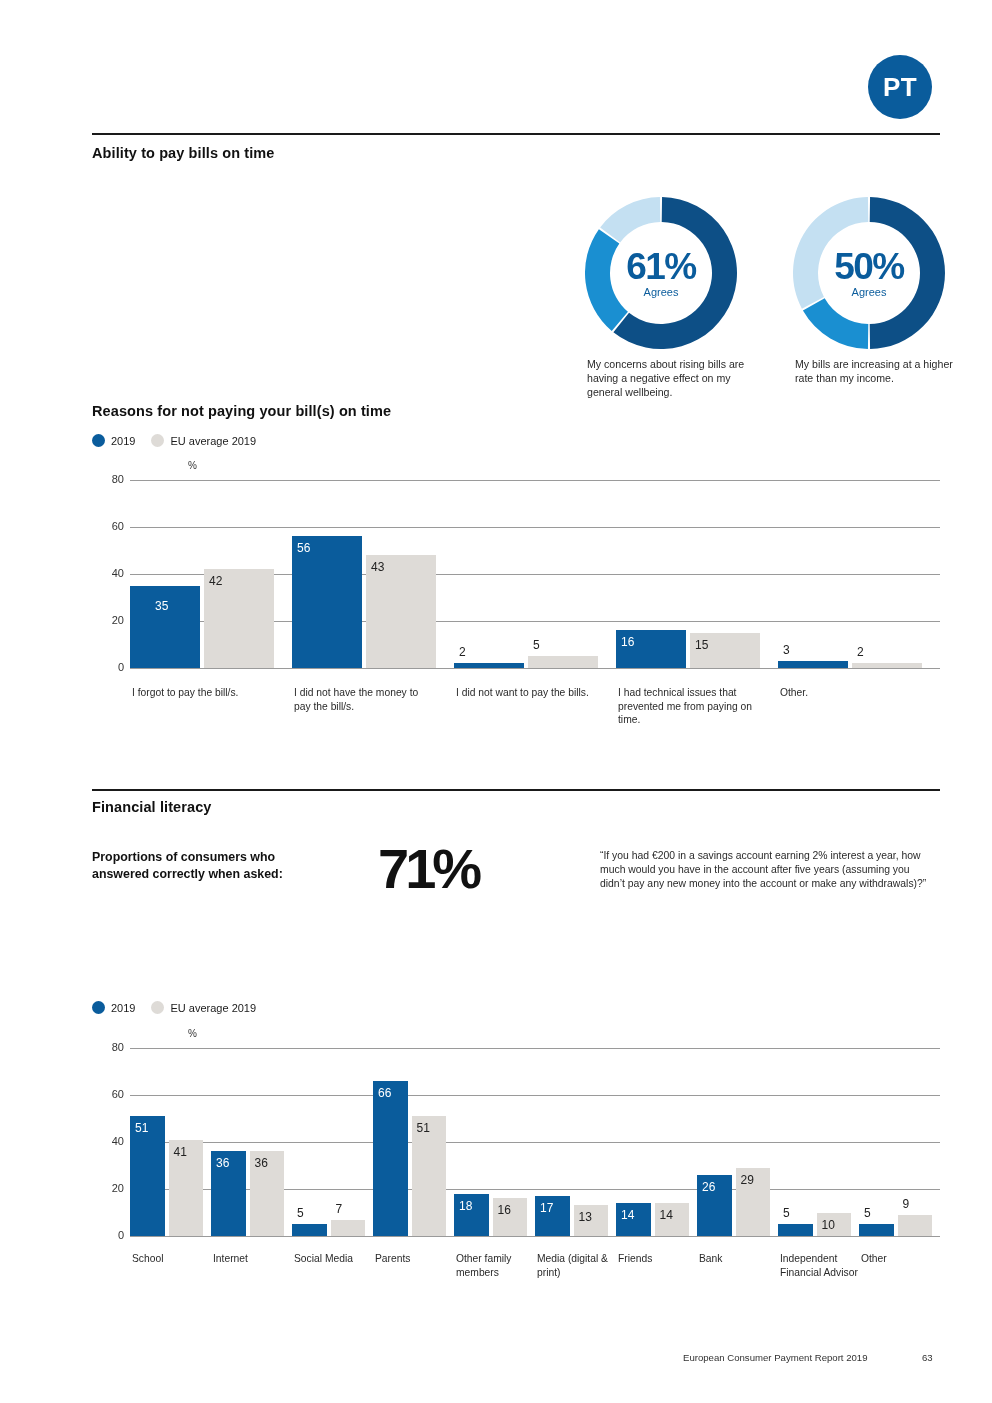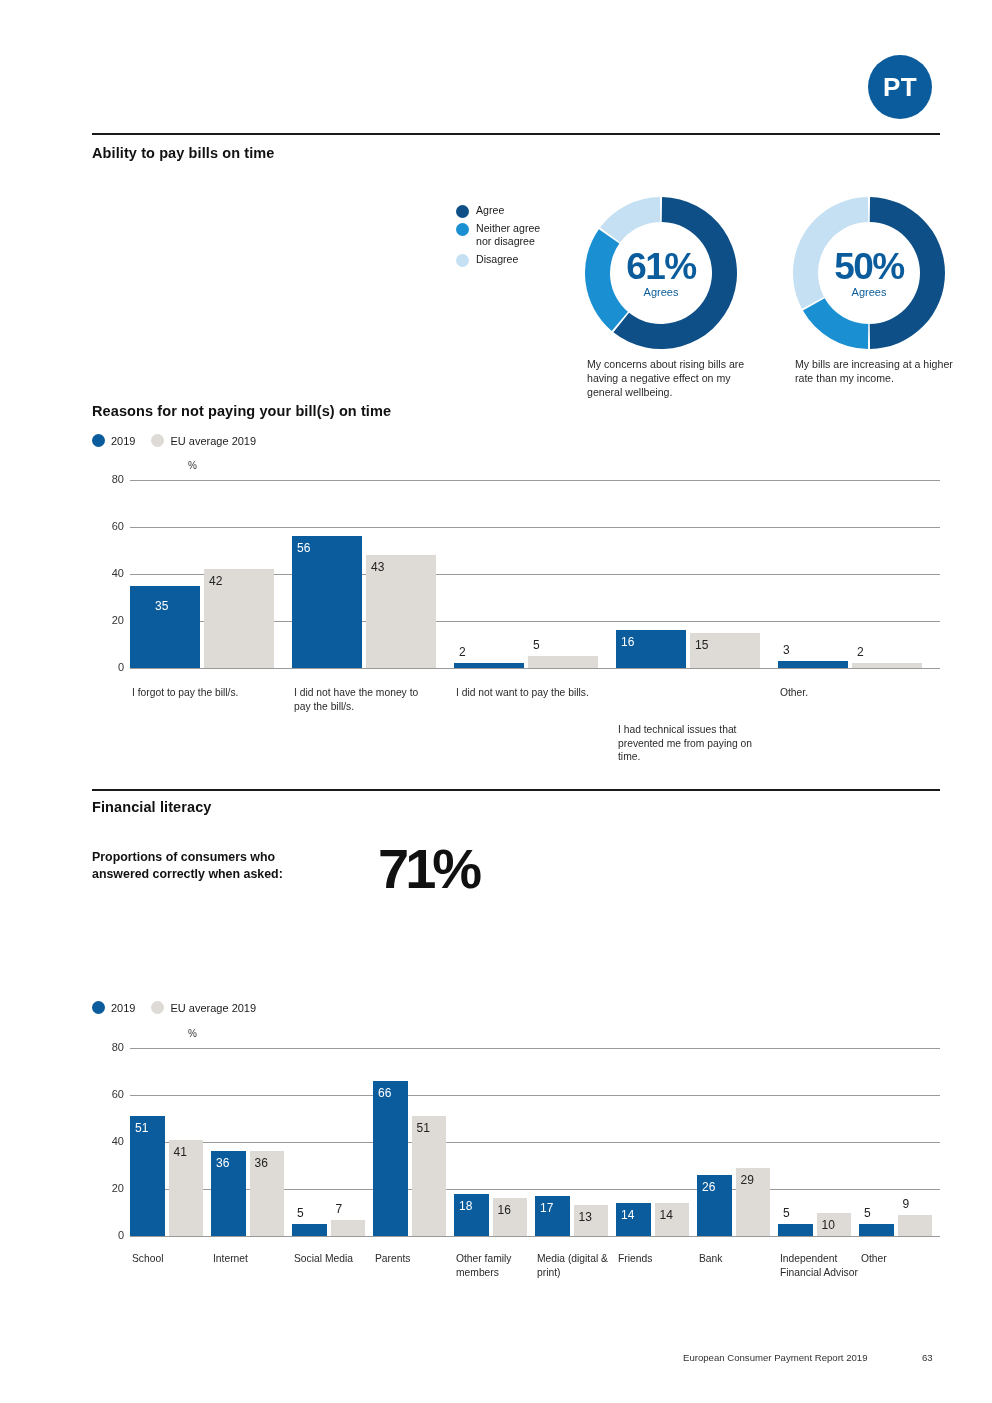--- a/index.html
+++ b/index.html
@@ -130,34 +130,20 @@
 <div class="page">
 
   <div class="country-badge">
     <span>PT</span>
   </div>
 
   <div class="rule" style="top:133px"></div>
   <div class="section-title" style="top:145px">Ability to pay bills on time</div>
 
 
-  <div class="legend-donut">
-    <div class="lrow">
-      <span class="dot" style="background:#0d4f86"></span>
-      <span class="ltxt">Agree</span>
-    </div>
-    <div class="lrow">
-      <span class="dot" style="background:#1a8fd1"></span>
-      <span class="ltxt" style="max-width:74px">Neither agree nor disagree</span>
-    </div>
-    <div class="lrow">
-      <span class="dot" style="background:#c4e0f2"></span>
-      <span class="ltxt">Disagree</span>
-    </div>
-  </div>
 
   <div class="donut-wrap" style="left:585px; top:197px;">
     <div class="donut">
       <svg width="152" height="152" viewBox="0 0 152 152">
         <g id="donut-segs-0">
             <path d="M 77.06112570577504 0.0074081752928805145 A 76 76 0 1 1 28.378110336301027 135.22968533479207 L 44.04320562041253 115.74623621150519 A 51 51 0 1 0 76.71207119729641 25.004971275525484 Z" fill="#0d4f86"></path>
             <path d="M 26.74288751920205 133.876911372792 A 76 76 0 0 1 13.896987726530227 32.19114397109573 L 34.32561018490844 46.60195187534055 A 51 51 0 0 0 42.94588504578032 114.83845368437358 Z" fill="#1a8fd1"></path>
             <path d="M 15.144415807896245 30.474206512815485 A 76 76 0 0 1 74.93887429422495 0.0074081752928805145 L 75.28792880270358 25.004971275525484 A 51 51 0 0 0 35.16270008161459 45.44979647570513 Z" fill="#c4e0f2"></path>
           </g>
       </svg>
@@ -229,29 +215,30 @@
       <div class="bar-lab outside" style="left: 603px; top: 179.75px;">15</div>
       <div class="bar blue" style="left: 686px; width: 70px; height: 7.05px; bottom: 0px; top: 202.95px;"></div>
       <div class="bar-lab outside" style="left: 691px; top: 184.95px;">3</div>
       <div class="bar grey" style="left: 760px; width: 70px; height: 4.7px; bottom: 0px; top: 205.3px;"></div>
       <div class="bar-lab outside" style="left: 765px; top: 187.3px;">2</div>
     </div>
   <div id="chart0-cats">
       <div class="cat-lab" style="left: 132px; top: 686px; width: 140px;">I forgot to pay the bill/s.</div>
       <div class="cat-lab" style="left: 294px; top: 686px; width: 140px;">I did not have the money to pay the bill/s.</div>
       <div class="cat-lab" style="left: 456px; top: 686px; width: 140px;">I did not want to pay the bills.</div>
-      <div class="cat-lab" style="left: 618px; top: 686px; width: 140px; margin-top: 37px;">I had technical issues that prevented me from paying on time.</div>
+      <div class="cat-lab" style="left: 618px; top: 686px; width: 140px;">I had technical issues that prevented me from paying on time.</div>
       <div class="cat-lab" style="left: 780px; top: 686px; width: 140px;">Other.</div>
     </div>
 
   <div class="rule" style="top:789px"></div>
   <div class="section-title" style="top:799px">Financial literacy</div>
 
   <div class="lit-lead" style="left:92px; top:849px; width:230px;">Proportions of consumers who answered correctly when asked:</div>
   <div class="bigstat" style="left:378px; top:842px; font-size:56px;">71%</div>
+  <div class="lit-quote" style="left:600px; top:849px; width:335px;">“If you had €200 in a savings account earning 2% interest a year, how much would you have in the account after five years (assuming you didn’t pay any new money into the account or make any withdrawals)?”</div>
 
 
   <div class="legend-bar" style="left:92px; top:1001px;">
     <div class="li">
       <span class="dot" style="background:#0a5c9c"></span>
       <span class="lb">2019</span>
     </div>
     <div class="li">
       <span class="dot" style="background:#dedbd7"></span>
       <span class="lb">EU average 2019</span>

